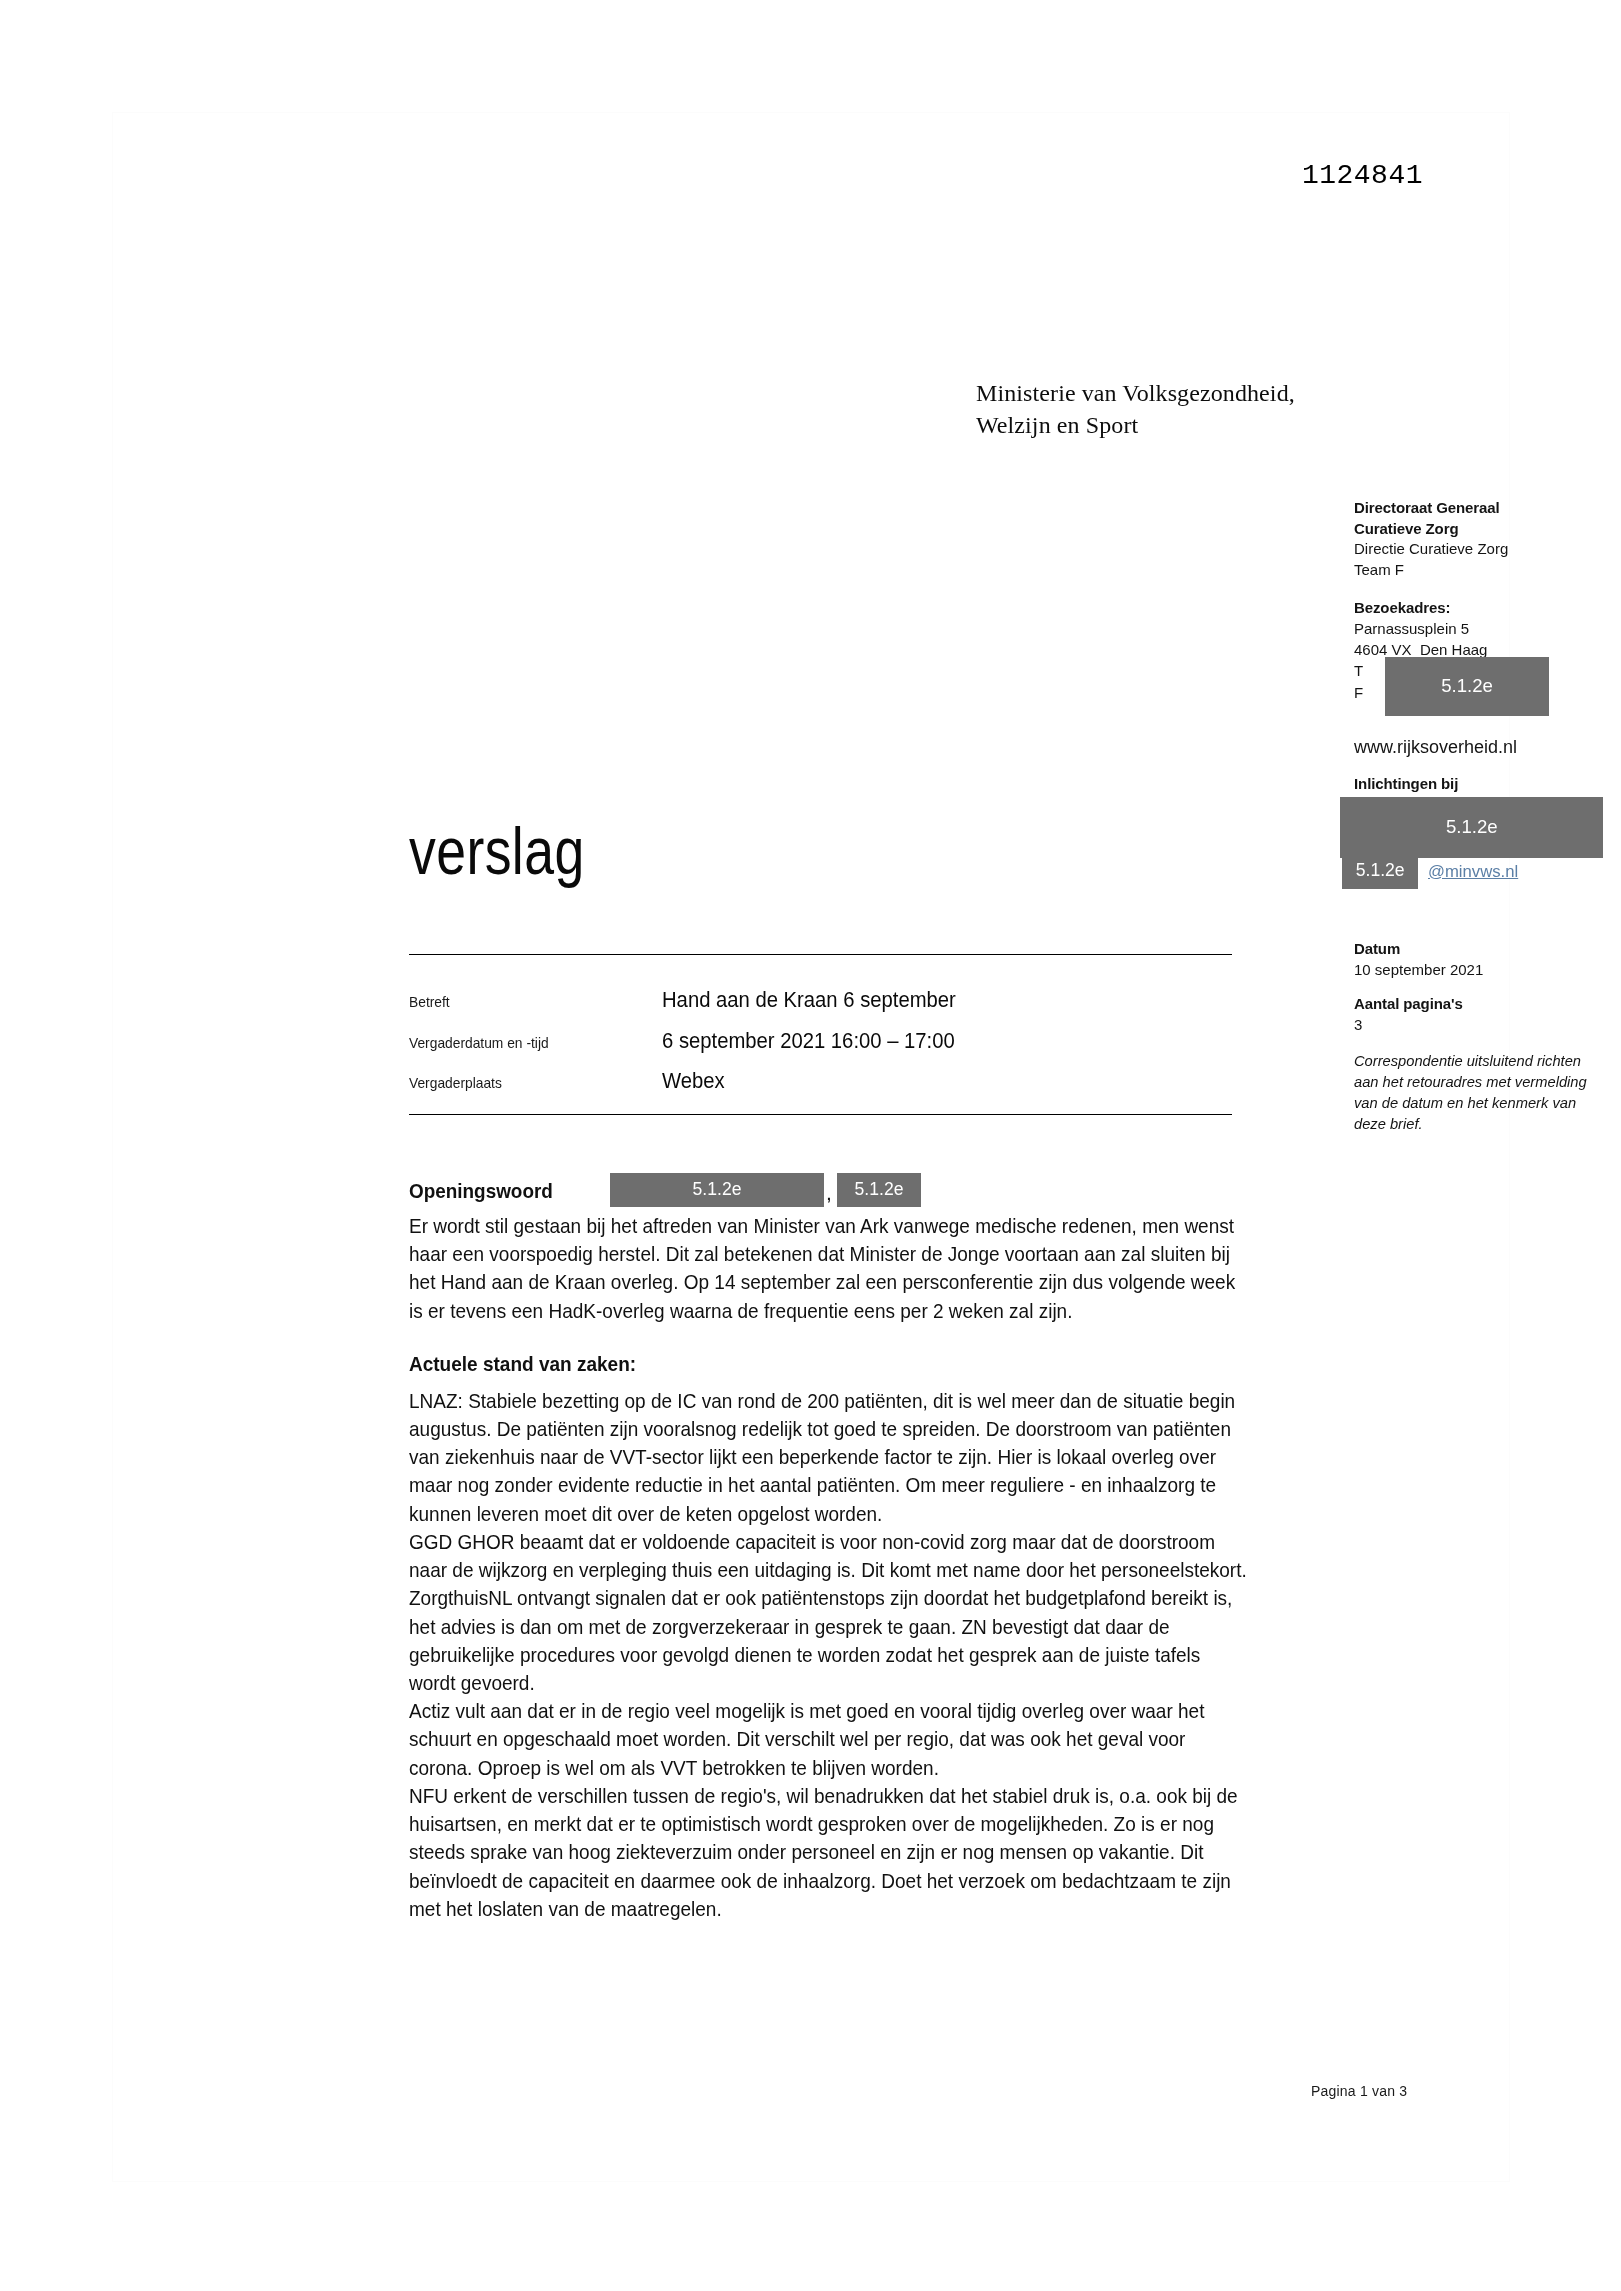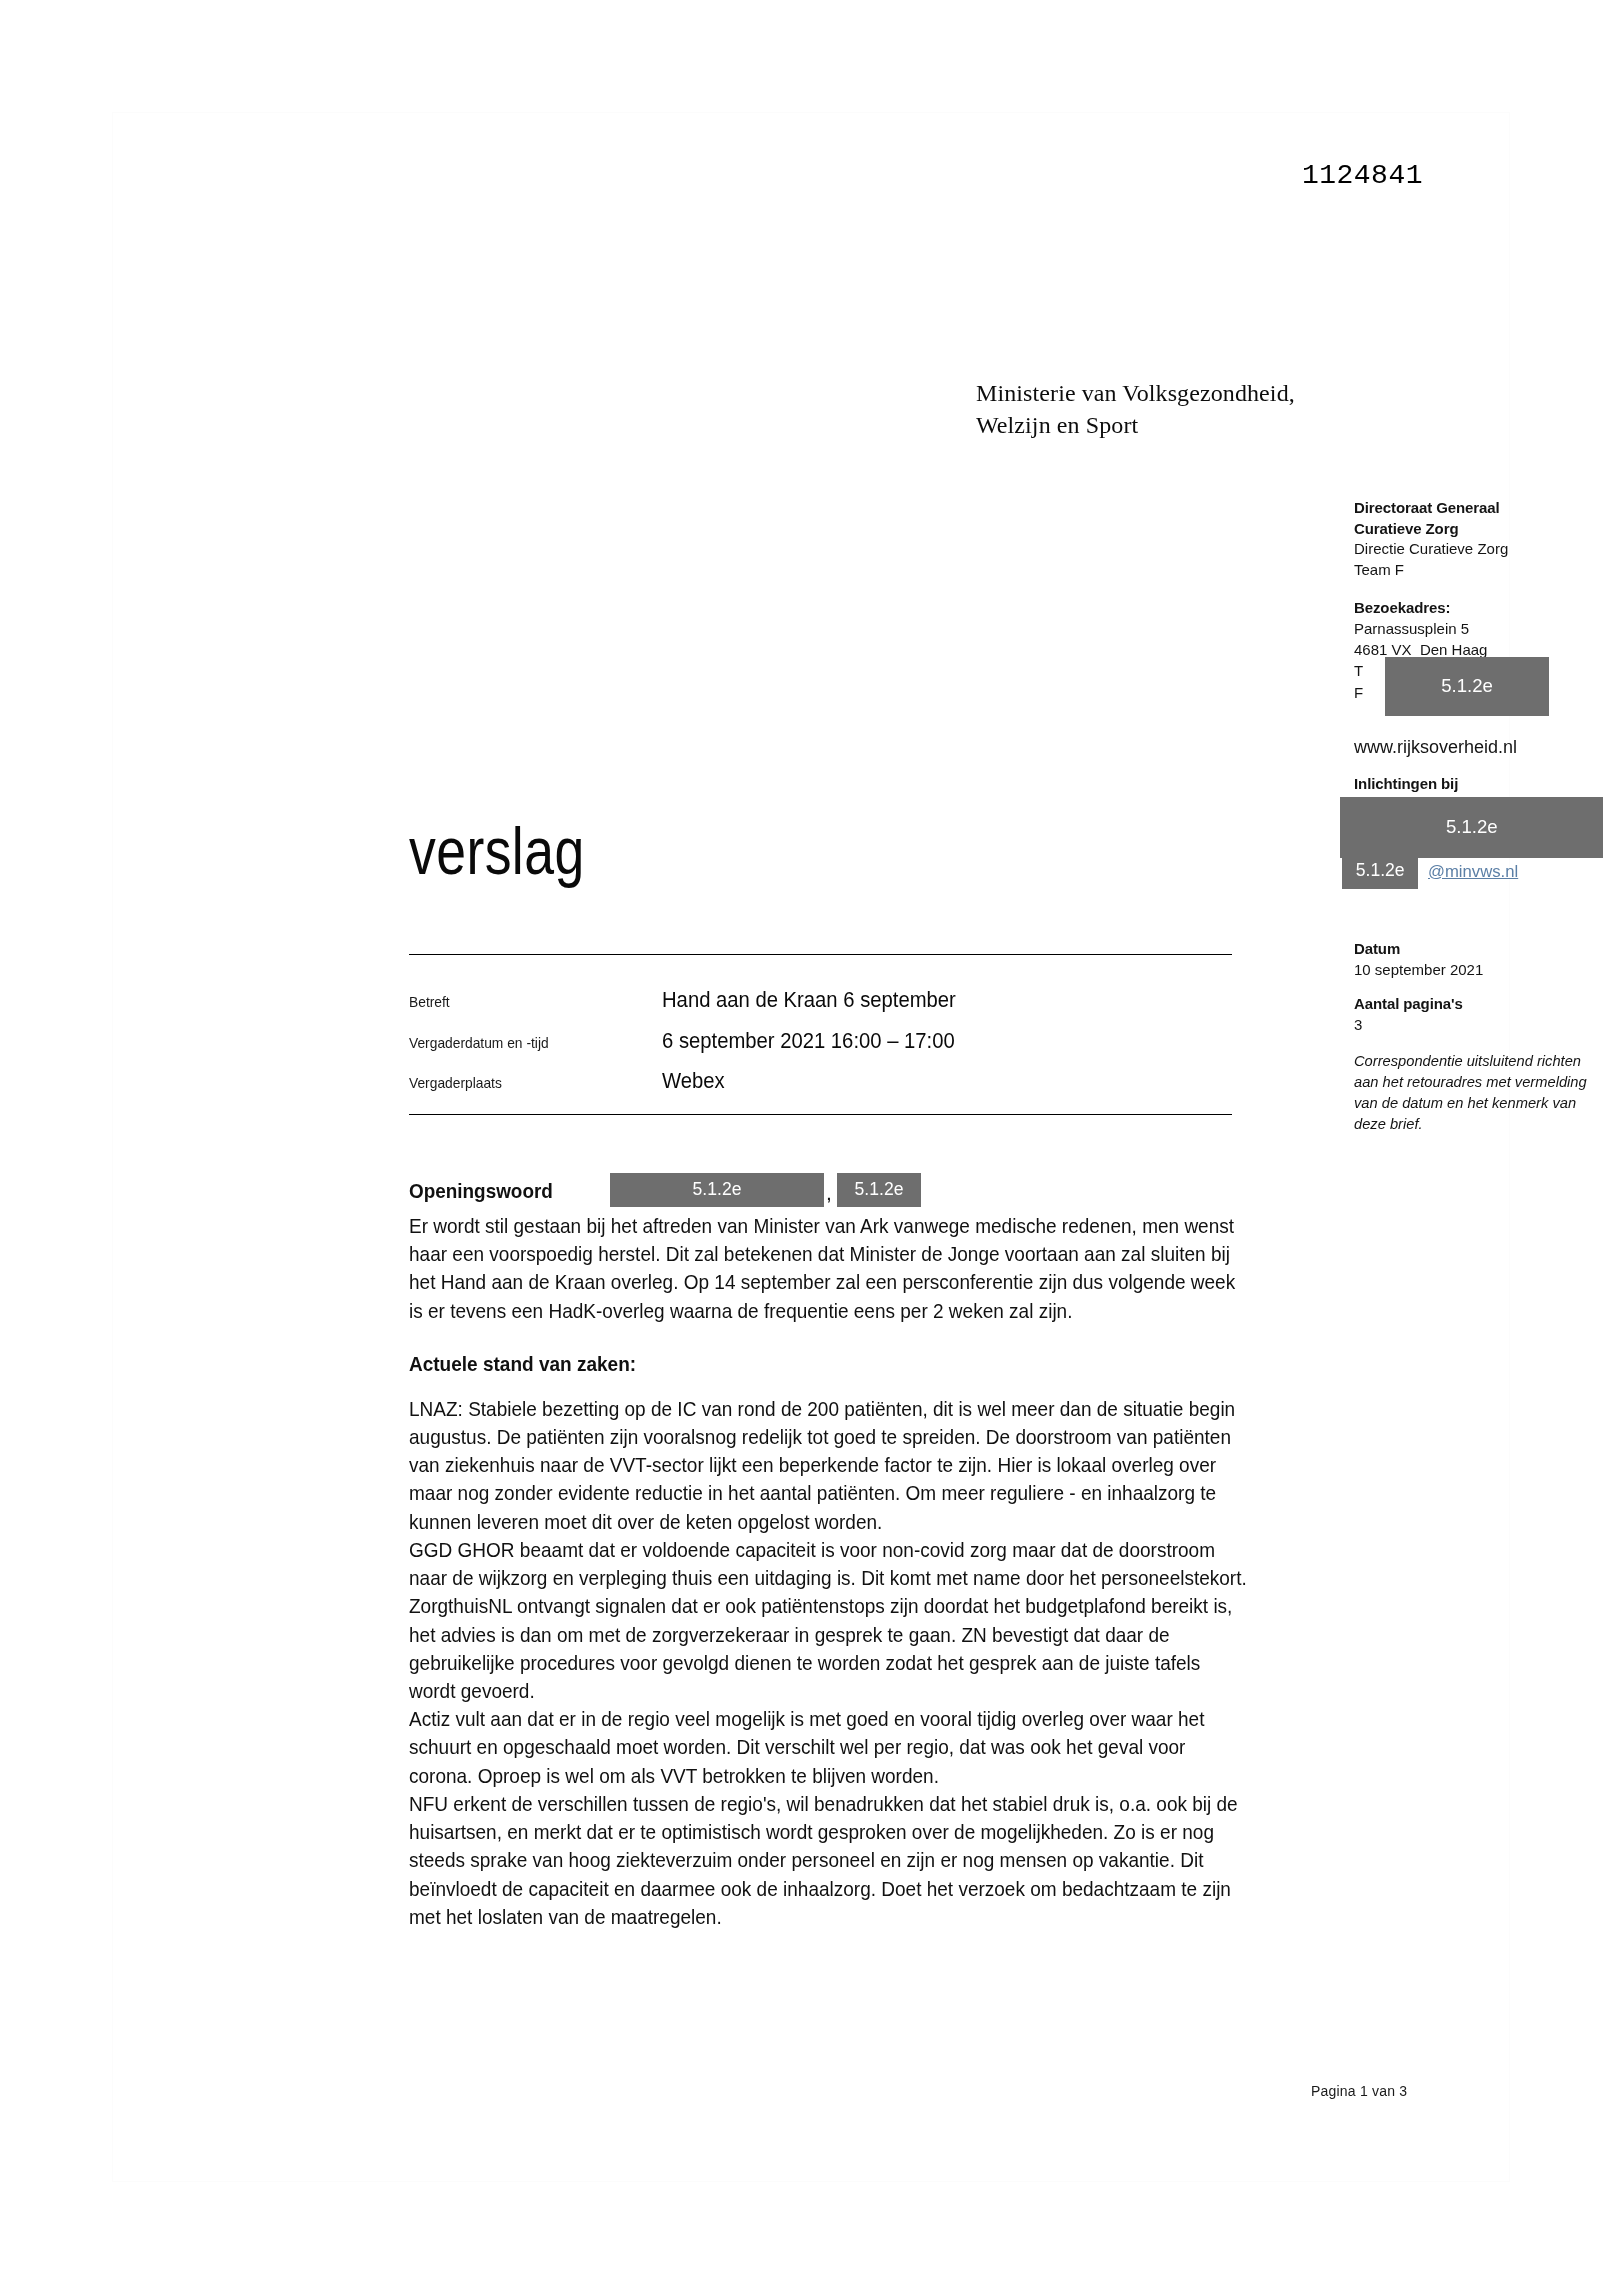--- a/index.html
+++ b/index.html
@@ -208,21 +208,21 @@
     position: absolute; left: 428px; top: -3.9px;
     width: 84px; height: 34px;
     display: flex; align-items: center; justify-content: center;
     font-size: 17.6px;
   }
 
   .para { margin: 0 0 0 0; }
   .subhead {
     font-weight: bold;
     margin-top: 25.5px;
-    margin-bottom: 16px;
+    margin-bottom: 8px;
     display: block;
   }
   .tx { display: block; white-space: pre-wrap; }
   .scaled { transform: scaleX(0.905); transform-origin: left; display: block; width: 110.5%; }
 
   
   .footer {
     position: absolute;
     left: 1198px;
     top: 1970px;
@@ -248,21 +248,21 @@
     <div class="meta-block">
       <div class="meta-h">Directoraat Generaal</div>
       <div class="meta-h">Curatieve Zorg</div>
       <div class="meta-l">Directie Curatieve Zorg</div>
       <div class="meta-l">Team F</div>
     </div>
 
     <div class="meta-block tight">
       <div class="meta-h">Bezoekadres:</div>
       <div class="meta-l">Parnassusplein 5</div>
-      <div class="meta-l">4681 VX  Den Haag</div>
+      <div class="meta-l">4604 VX  Den Haag</div>
       <div class="tf-wrap">
         <div class="tf-labels">
           <div>T</div>
           <div>F</div>
         </div>
         <div class="redact tf-redact">5.1.2e</div>
       </div>
     </div>
 
     <div class="meta-block tight">

